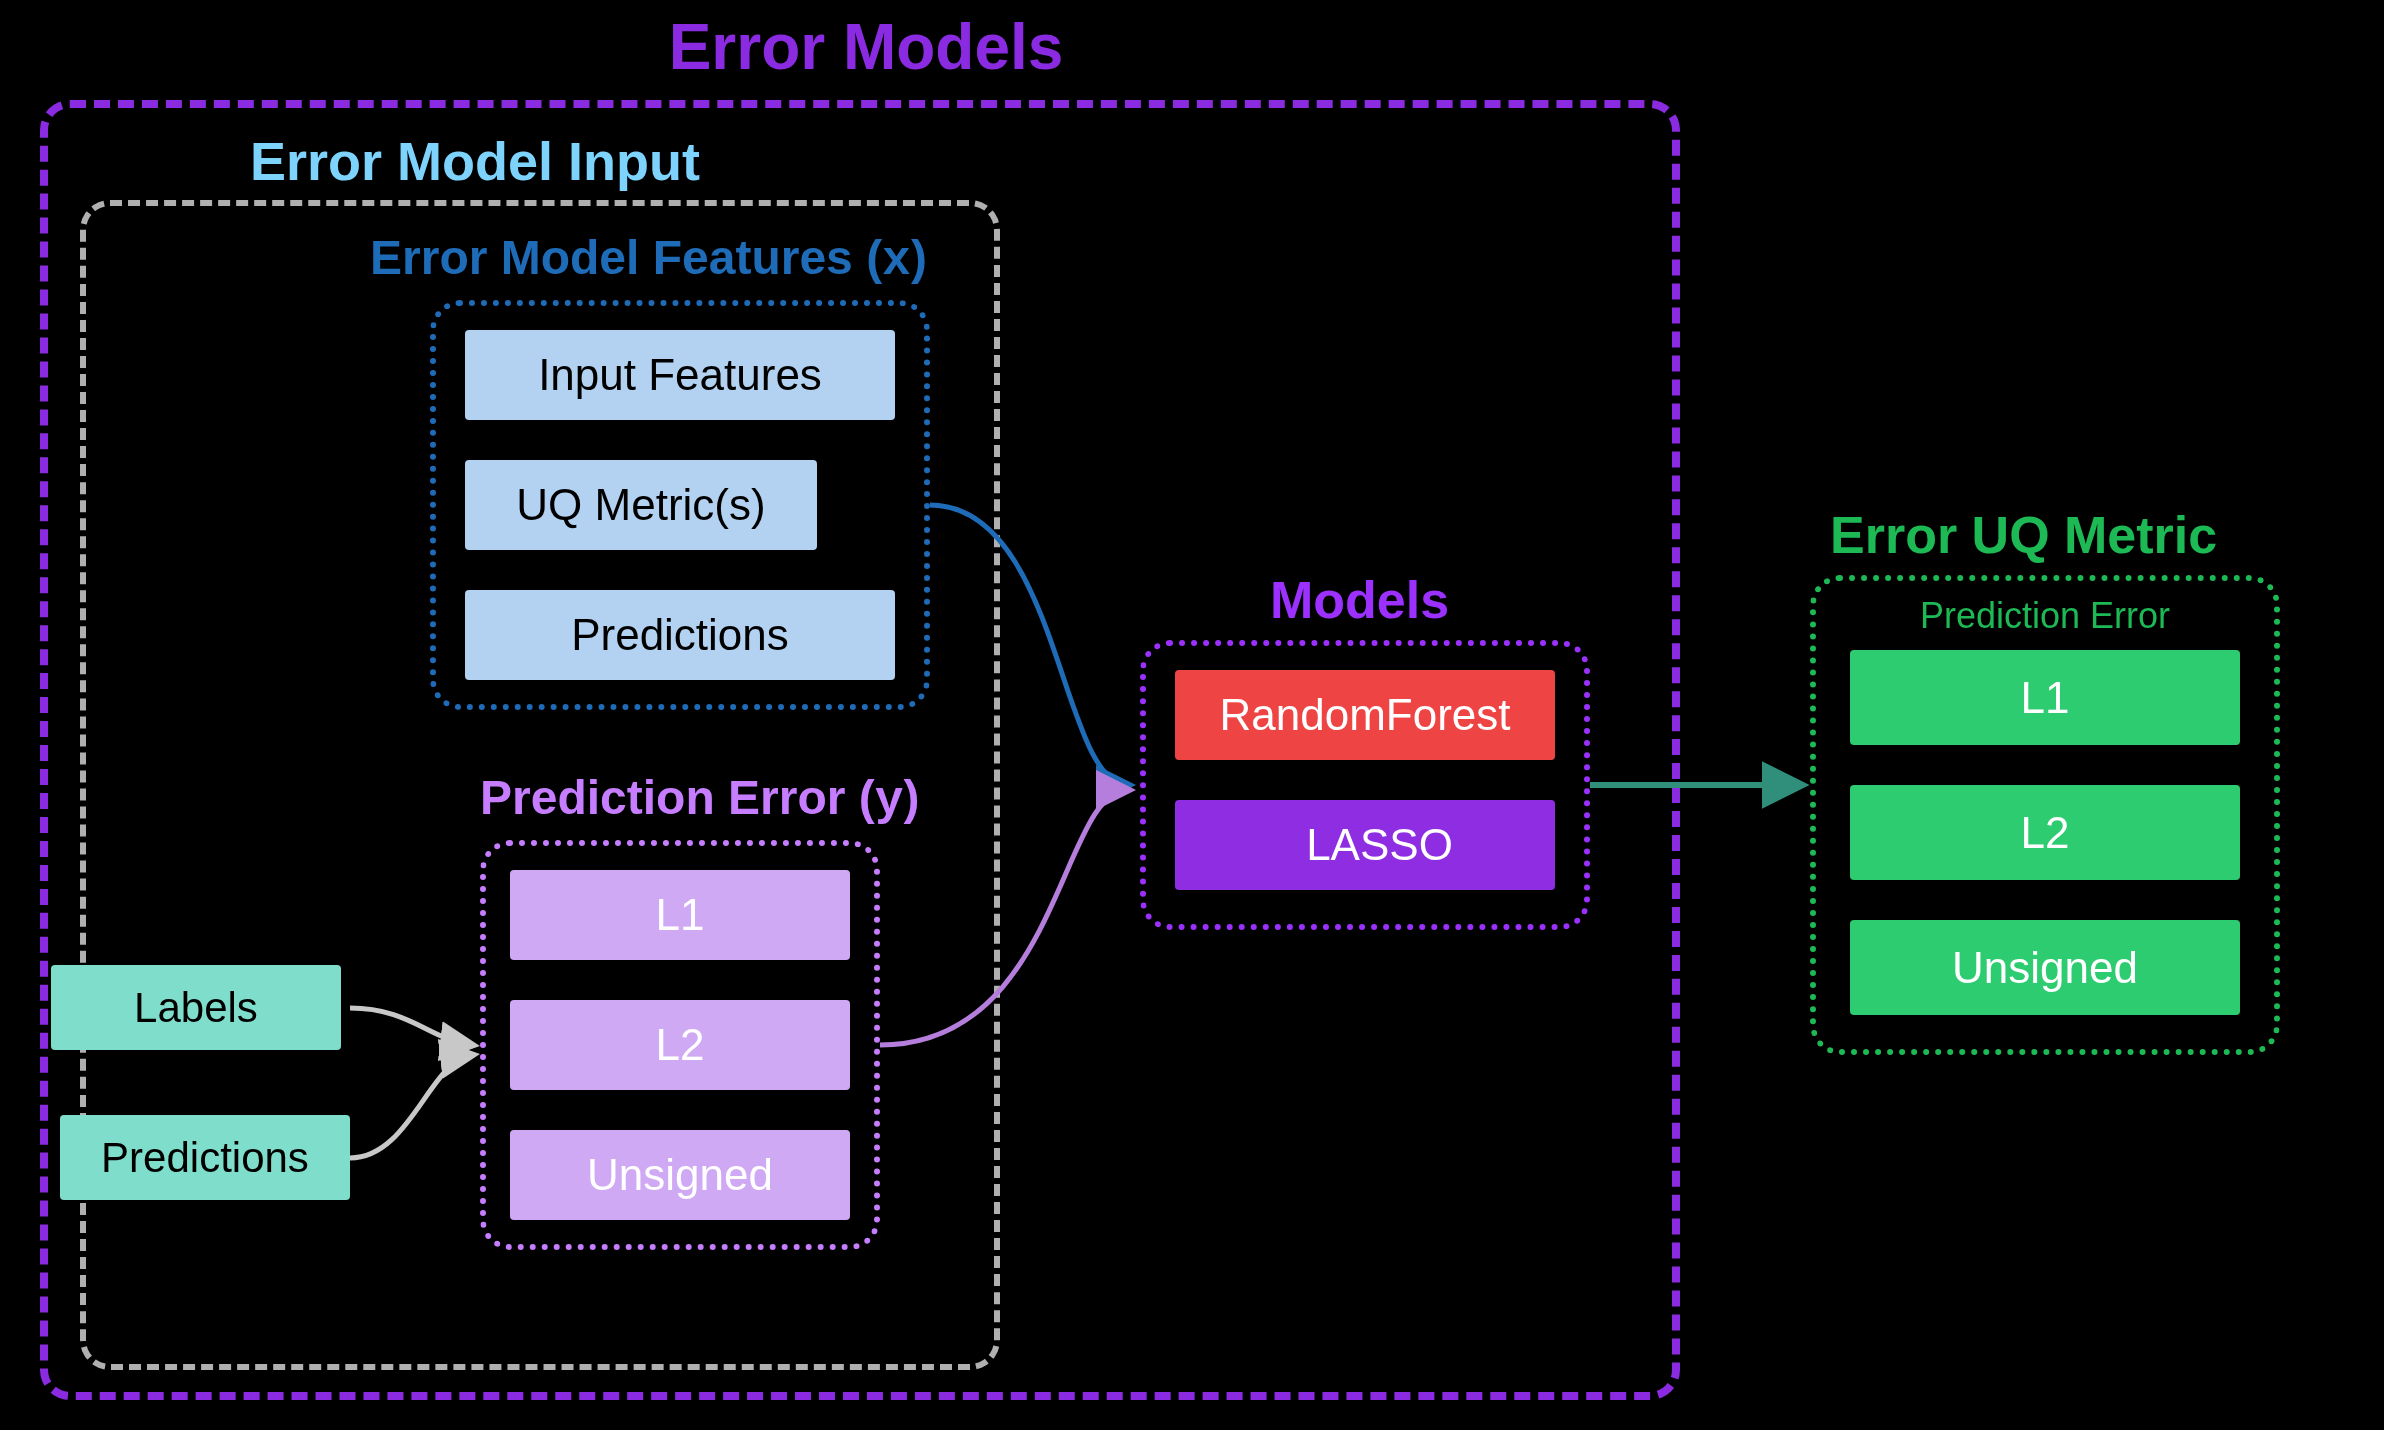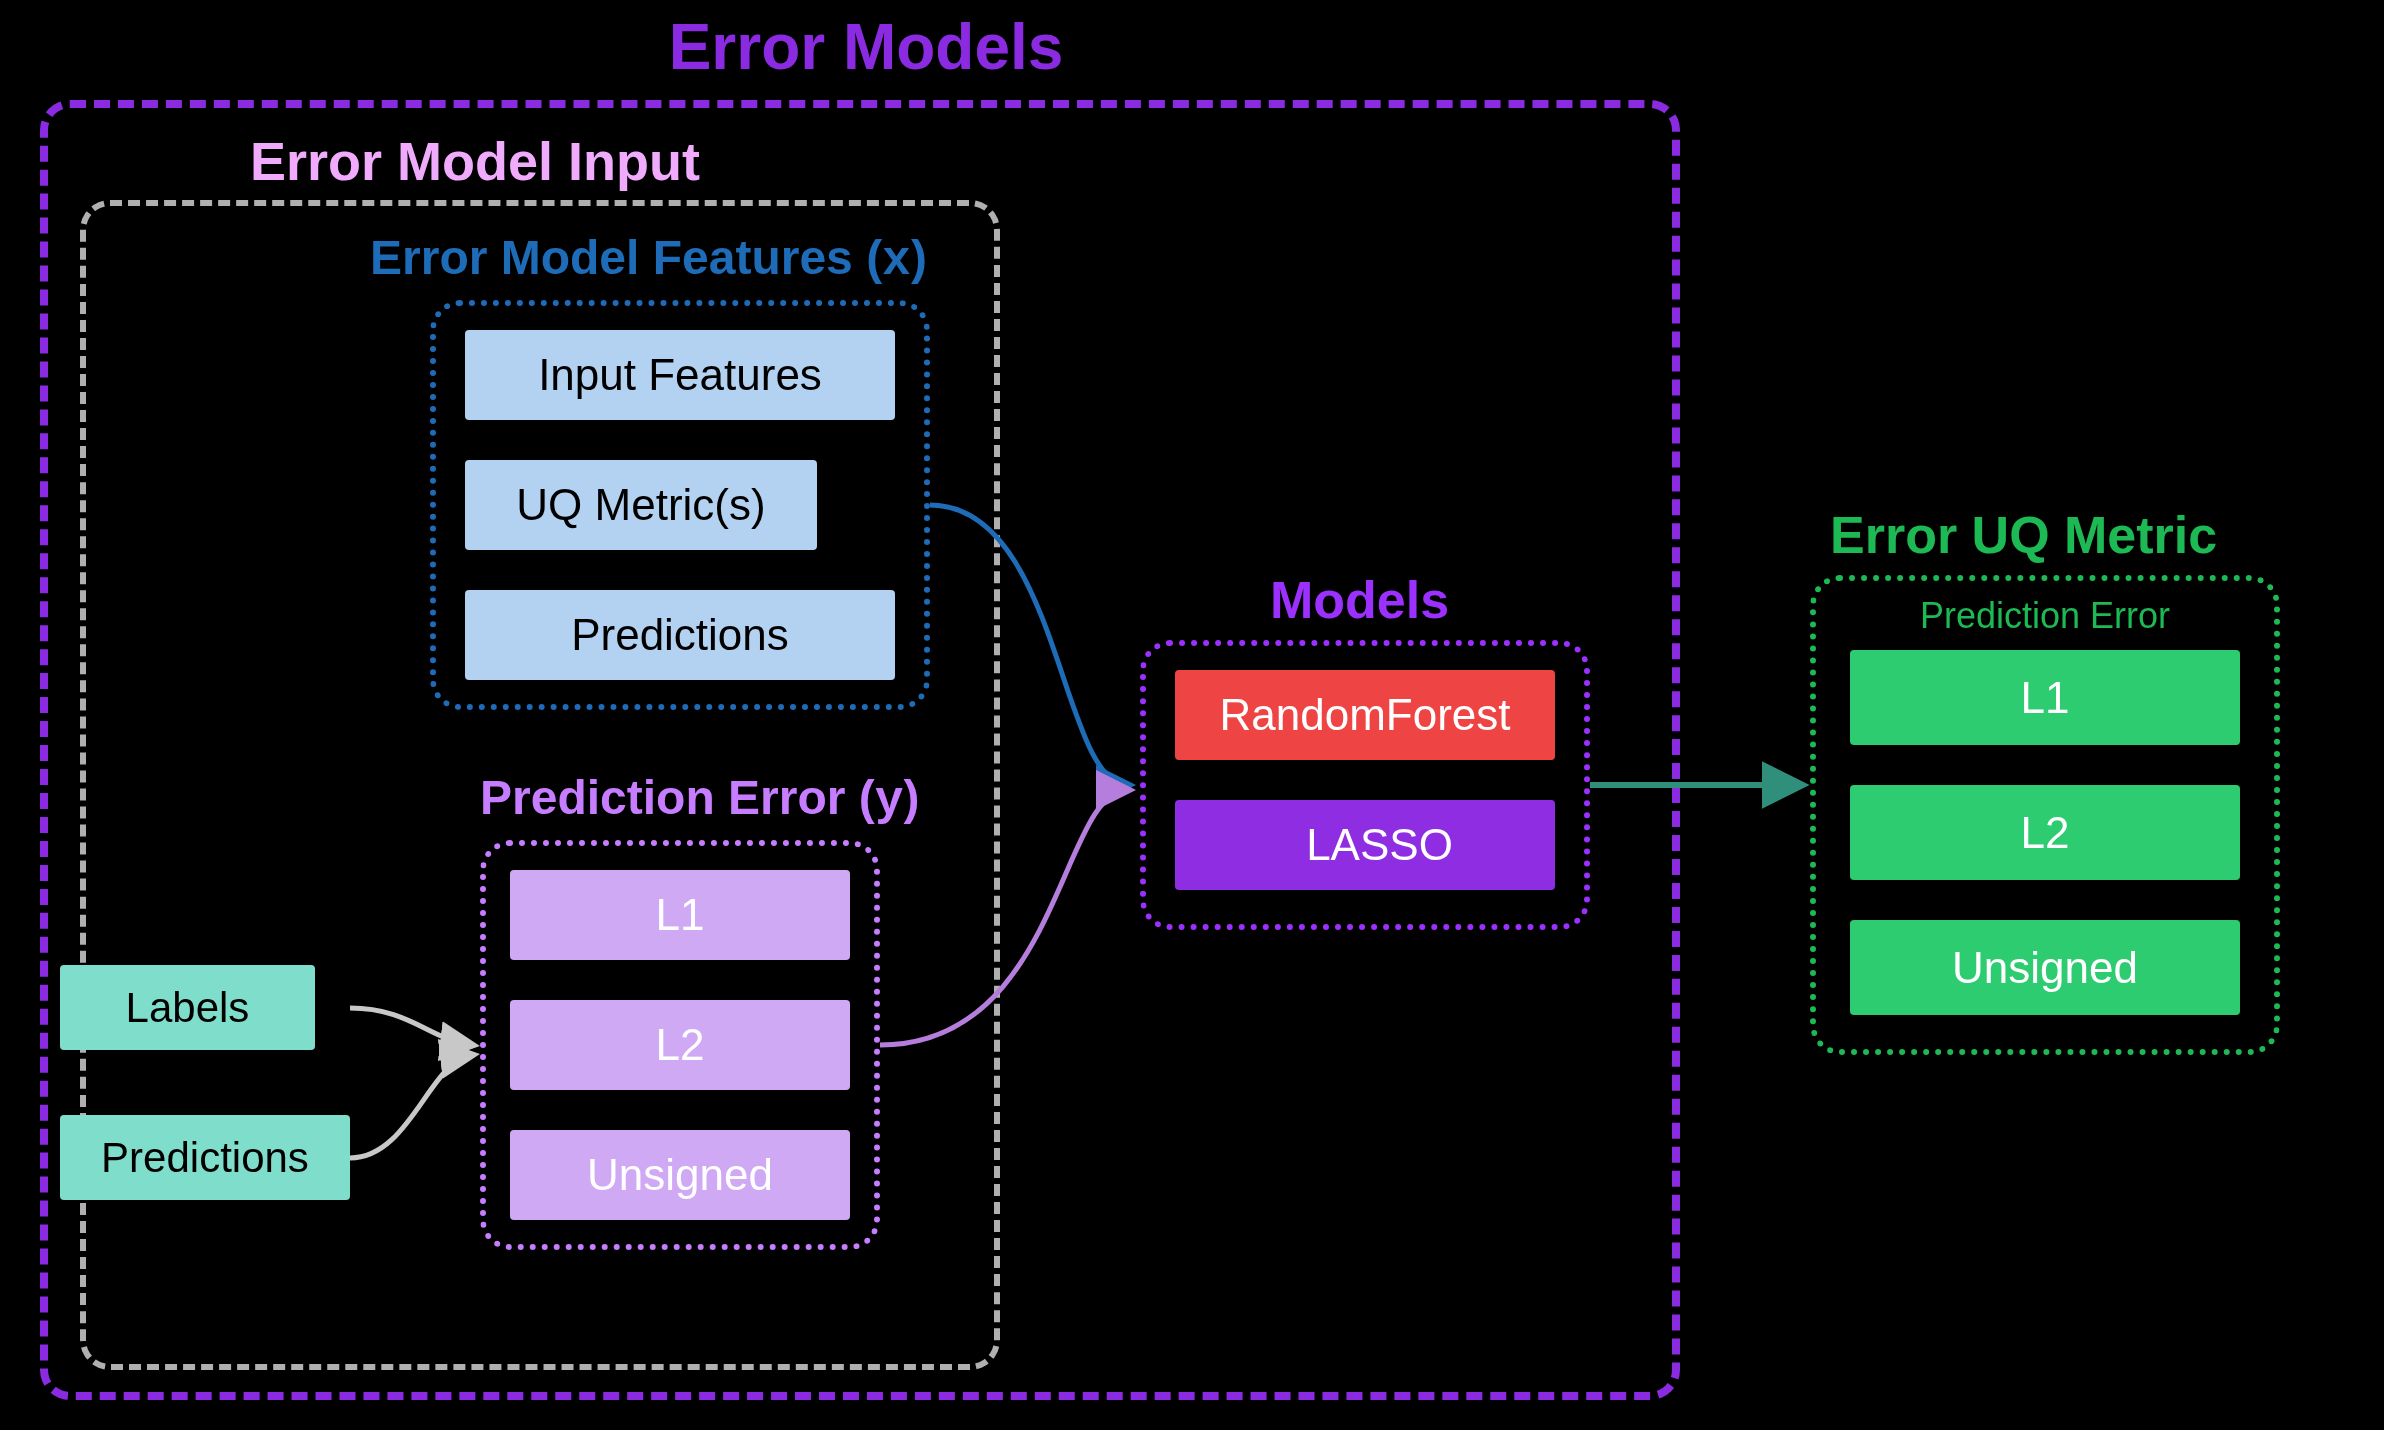--- a/index.html
+++ b/index.html
@@ -11,21 +11,21 @@
   .dotted-border { border-style: dotted; border-radius: 30px; }
   svg.connector { position: absolute; top: 0; left: 0; width: 2384px; height: 1430px; pointer-events: none; }
 </style>
 </head>
 <body>
 
 <div class="abs title" style="left:16px; top:10px; width:1700px; text-align:center; font-size:64px; color:#8a2be2;">Error Models</div>
 
 <div class="abs dashed-border" style="left:40px; top:100px; width:1640px; height:1300px; border-width:8px; border-color:#8a2be2;"></div>
 
-<div class="abs title" style="left:250px; top:130px; font-size:54px; color:#f0abfc;">Error Model Input</div>
+<div class="abs title" style="left:250px; top:130px; font-size:54px; color:#7dd3fc;">Error Model Input</div>
 
 <div class="abs dashed-border" style="left:80px; top:200px; width:920px; height:1170px; border-width:6px; border-color:#b0b0b0;"></div>
 
 <div class="abs title" style="left:370px; top:230px; font-size:48px; color:#1e6bb8;">
   <span>Error Model Features (</span><span style="font-family:'Courier New',monospace;">x</span><span>)</span>
 </div>
 
 <div class="abs dotted-border" style="left:430px; top:300px; width:500px; height:410px; border-width:6px; border-color:#1e6bb8;"></div>
 
 <div class="abs box-item" style="left:465px; top:330px; width:430px; height:90px; background:#b3d1f0; color:#000;">Input Features</div>
@@ -35,21 +35,21 @@
 <div class="abs title" style="left:480px; top:770px; font-size:48px; color:#c77dff;">
   <span>Prediction Error (</span><span style="font-family:'Courier New',monospace;">y</span><span>)</span>
 </div>
 
 <div class="abs dotted-border" style="left:480px; top:840px; width:400px; height:410px; border-width:6px; border-color:#c77dff;"></div>
 
 <div class="abs box-item" style="left:510px; top:870px; width:340px; height:90px; background:#d0a9f5; color:#fff;">L1</div>
 <div class="abs box-item" style="left:510px; top:1000px; width:340px; height:90px; background:#d0a9f5; color:#fff;">L2</div>
 <div class="abs box-item" style="left:510px; top:1130px; width:340px; height:90px; background:#d0a9f5; color:#fff;">Unsigned</div>
 
-<div class="abs box-item" style="left:60px; top:965px; width:255px; height:85px; background:#7fdecb; color:#000; font-size:42px;">Labels</div>
+<div class="abs box-item" style="left:51px; top:965px; width:290px; height:85px; background:#7fdecb; color:#000; font-size:42px;">Labels</div>
 <div class="abs box-item" style="left:60px; top:1115px; width:290px; height:85px; background:#7fdecb; color:#000; font-size:42px;">Predictions</div>
 
 <div class="abs title" style="left:1270px; top:570px; font-size:52px; color:#9b30ff;">Models</div>
 
 <div class="abs dotted-border" style="left:1140px; top:640px; width:450px; height:290px; border-width:6px; border-color:#9b30ff;"></div>
 
 <div class="abs box-item" style="left:1175px; top:670px; width:380px; height:90px; background:#ef4444; color:#fff;">RandomForest</div>
 <div class="abs box-item" style="left:1175px; top:800px; width:380px; height:90px; background:#8e2de2; color:#fff;padding-left:29px;">LASSO</div>
 
 <div class="abs title" style="left:1830px; top:505px; font-size:52px; color:#1db954;">Error UQ Metric</div>

